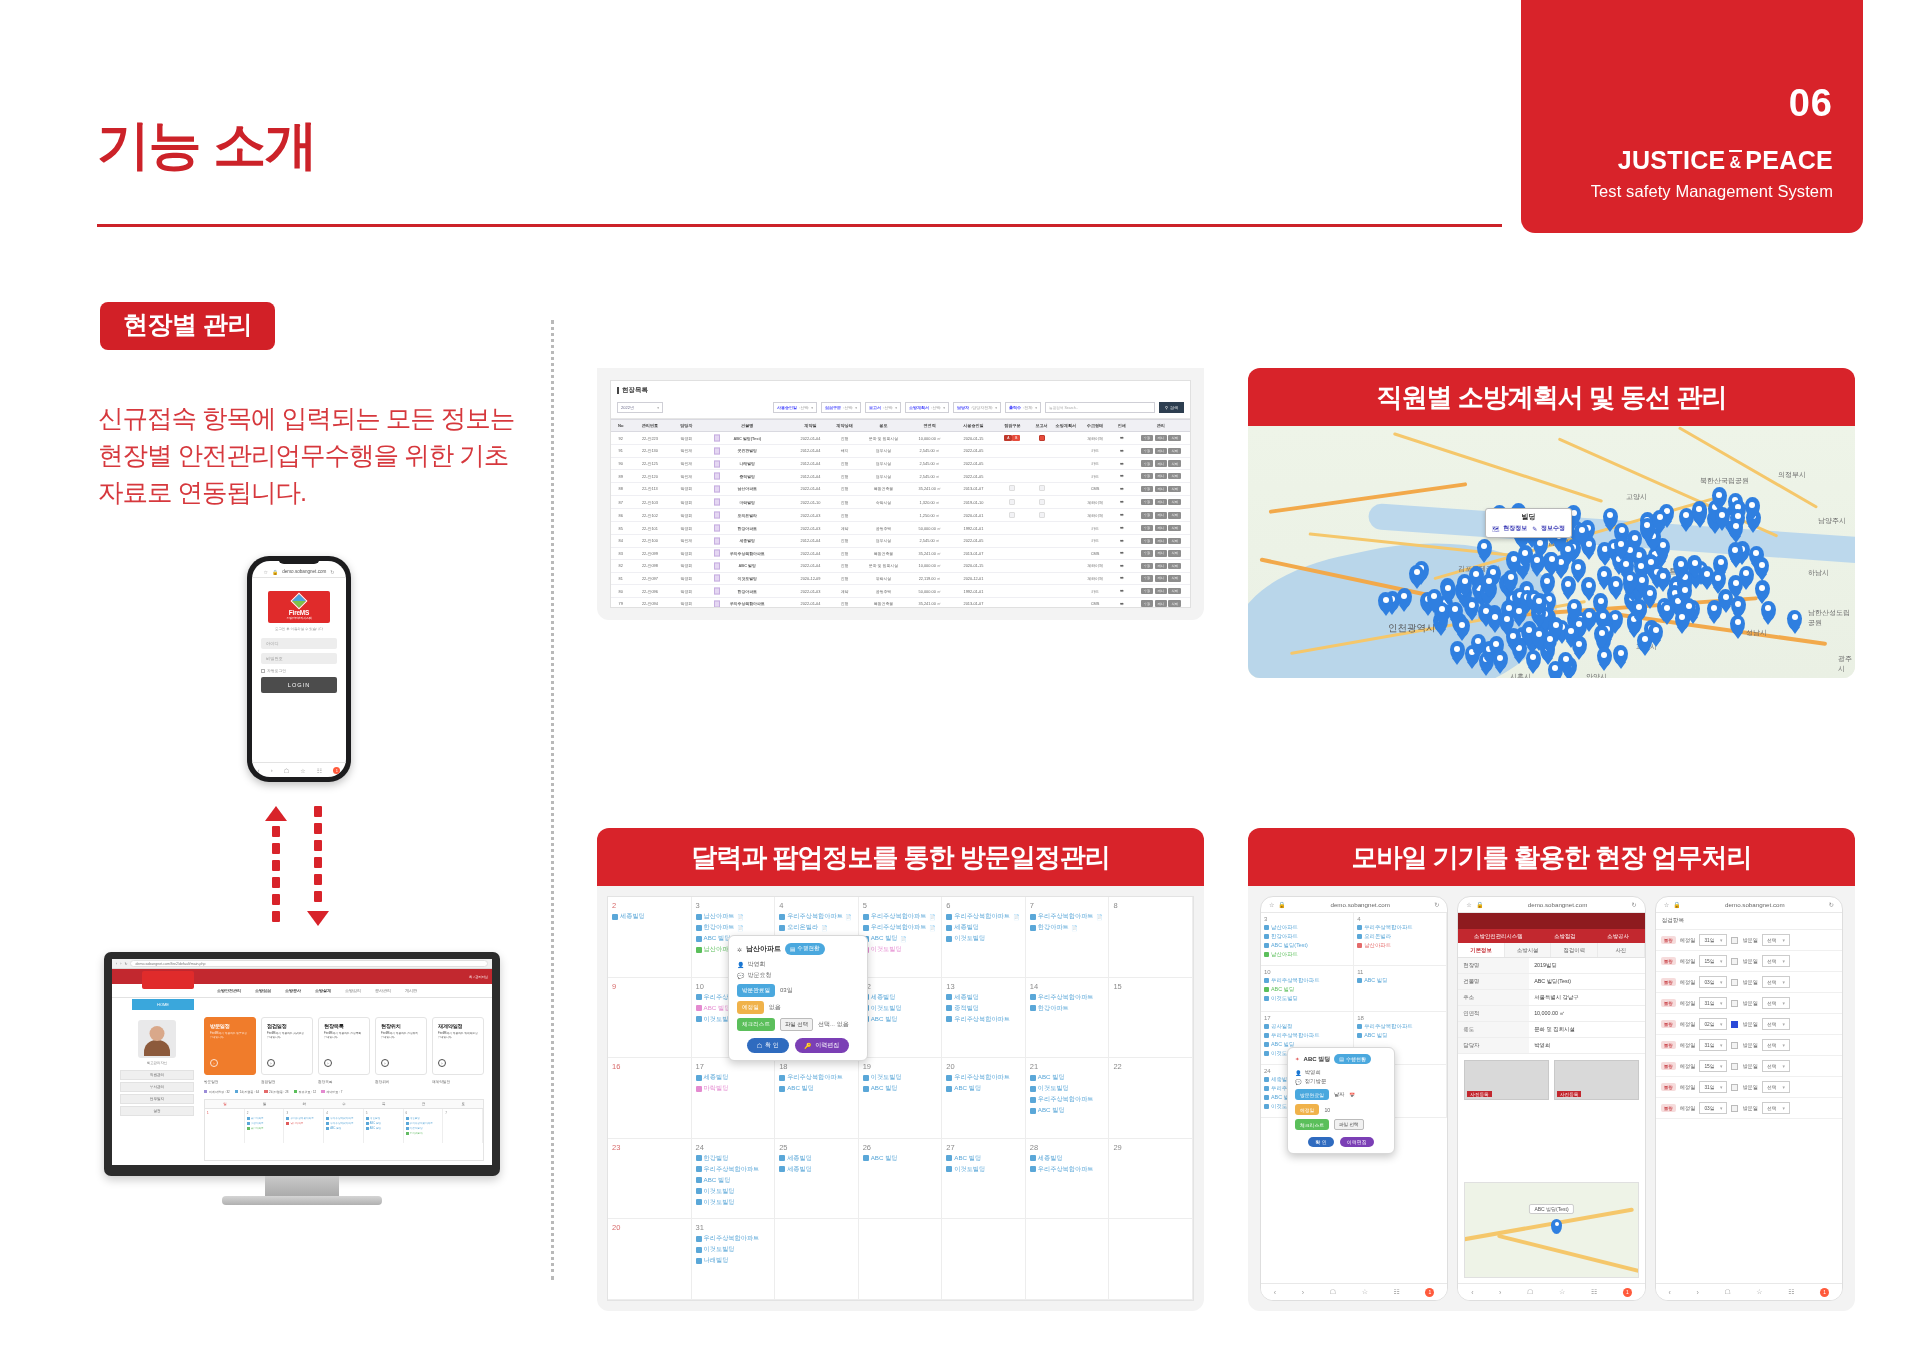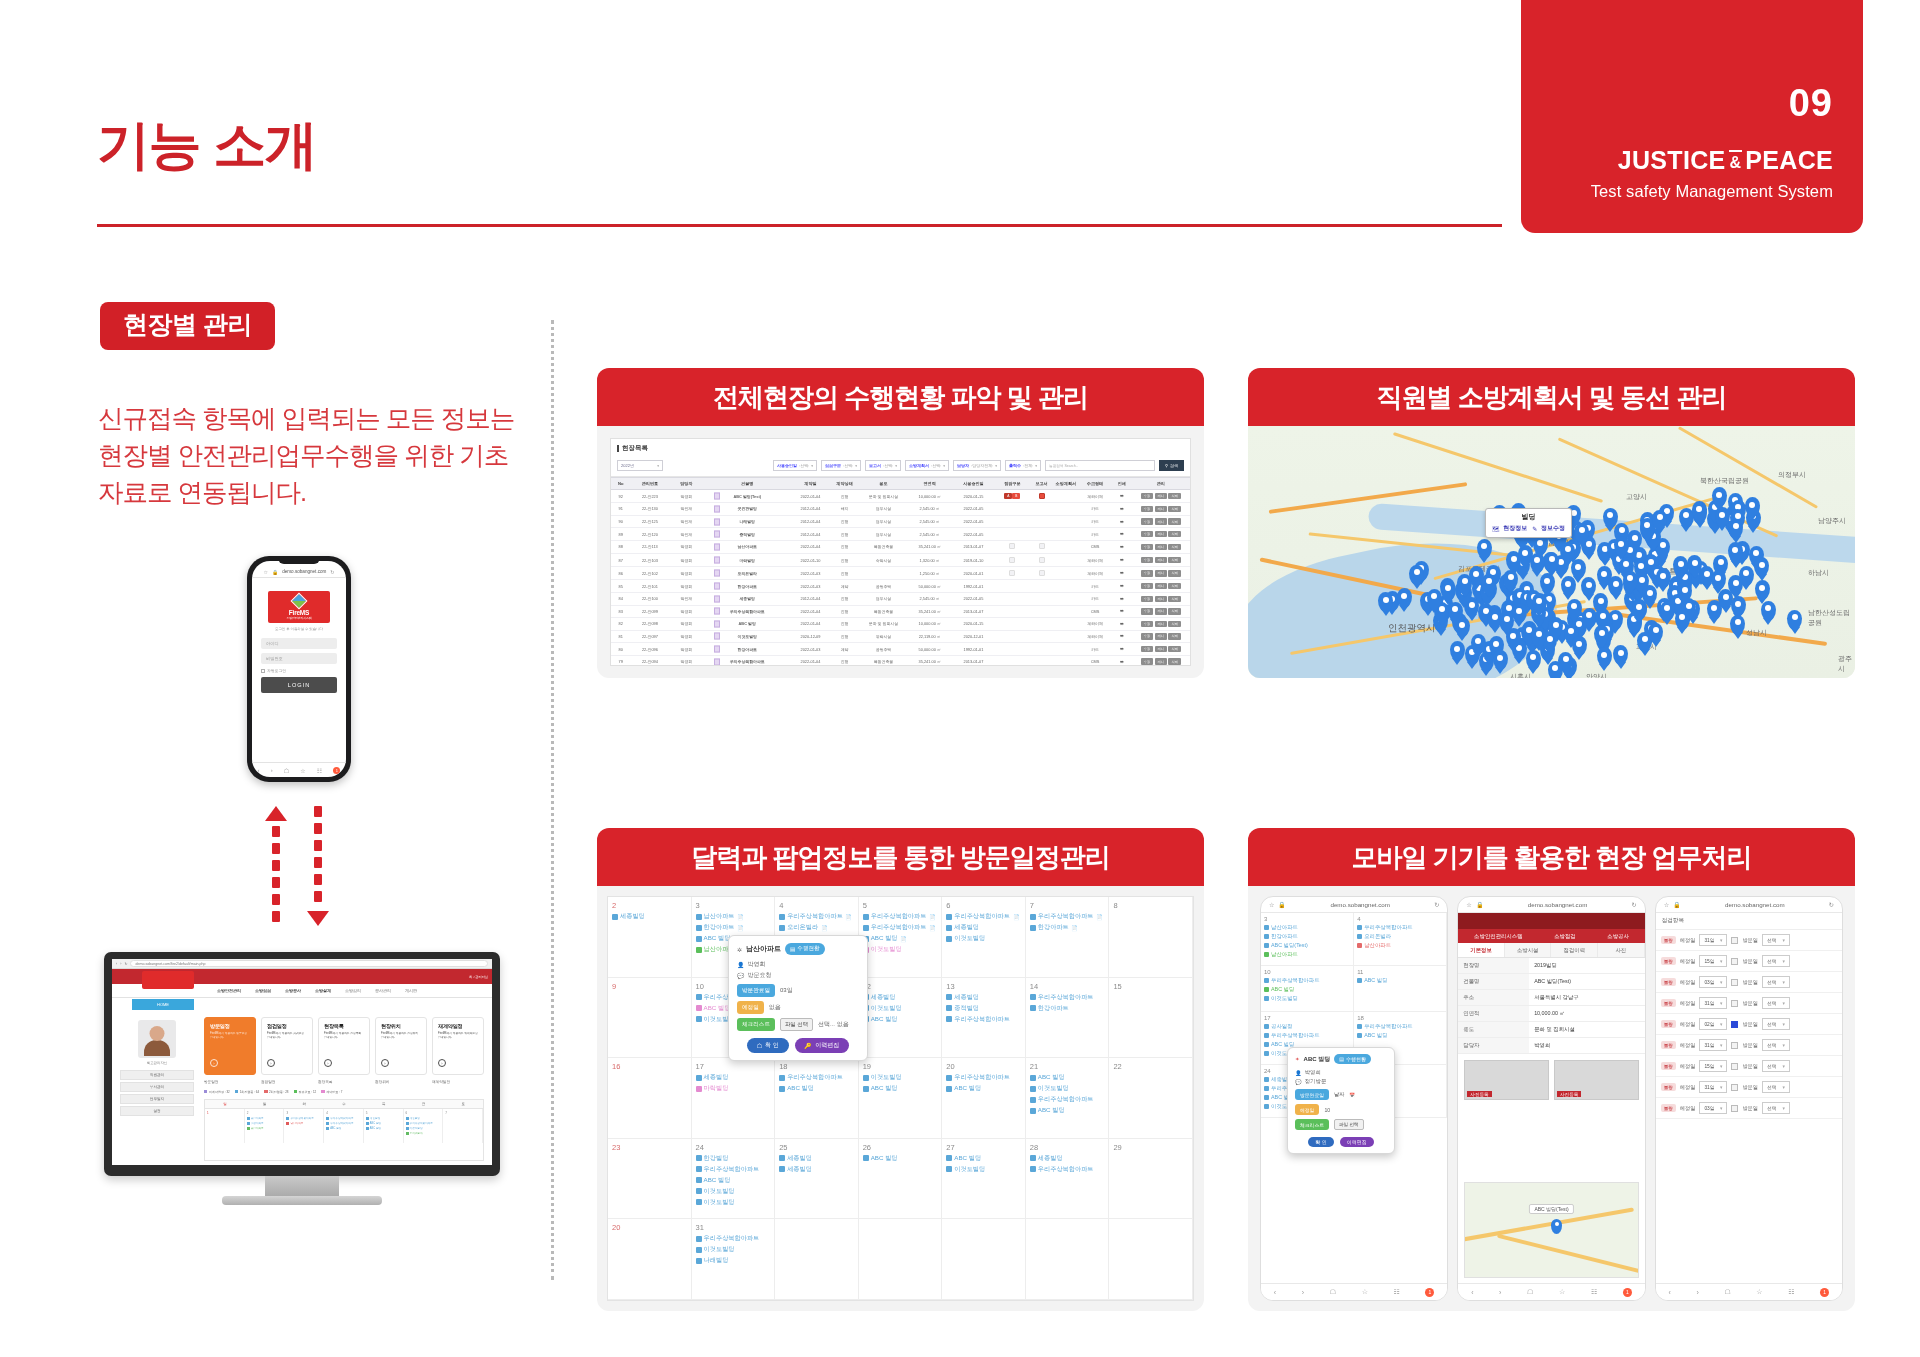--- a/index.html
+++ b/index.html
@@ -333,21 +333,21 @@
   .m3-sel { border: 1px solid #ccc; background: #fff; font-size: 4.8px; padding: 2px 4px; min-width: 28px; display: flex; align-items: center; justify-content: space-between; gap: 3px; color: #555; }
   .m3-ico { width: 7px; height: 7px; border: 1px solid #bbb; background: #f3f3f3; }
   .m3-ico.on { background: #2b4ad8; border-color: #2b4ad8; }
 </style>
 </head>
 <body>
 
 <div class="slide">
 
   <div class="corner-badge">
-    <span class="pagenum">09</span>
+    <span class="pagenum">06</span>
     <div class="brand-line">
       <span>JUSTICE</span>
         <span class="brand-amp">&amp;</span>
         <span>PEACE</span>
     </div>
     <div class="brand-sub">Test safety Management System</div>
   </div>
 
   <div class="page-title">기능 소개</div>
   <div class="title-rule"></div>
@@ -531,21 +531,20 @@
               </div>
             </div>
         </div>
       </div>
     </div>
     <div class="monitor-stand"></div>
     <div class="monitor-base"></div>
   </div>
 
   <div class="panel" id="panel-sitelist">
-    <div class="panel-head">전체현장의 수행현황 파악  및 관리</div>
     <div class="panel-body">
       <div class="ss-app">
         <div class="ss-title">현장목록</div>
         <div class="ss-filters">
           <div class="ss-sel ss-year">
             <span>2022년</span>
             <span class="caret">▾</span>
           </div>
           <div style="flex:1"></div>
           <div id="ss-filter-slots" style="display:flex;gap:4px">

